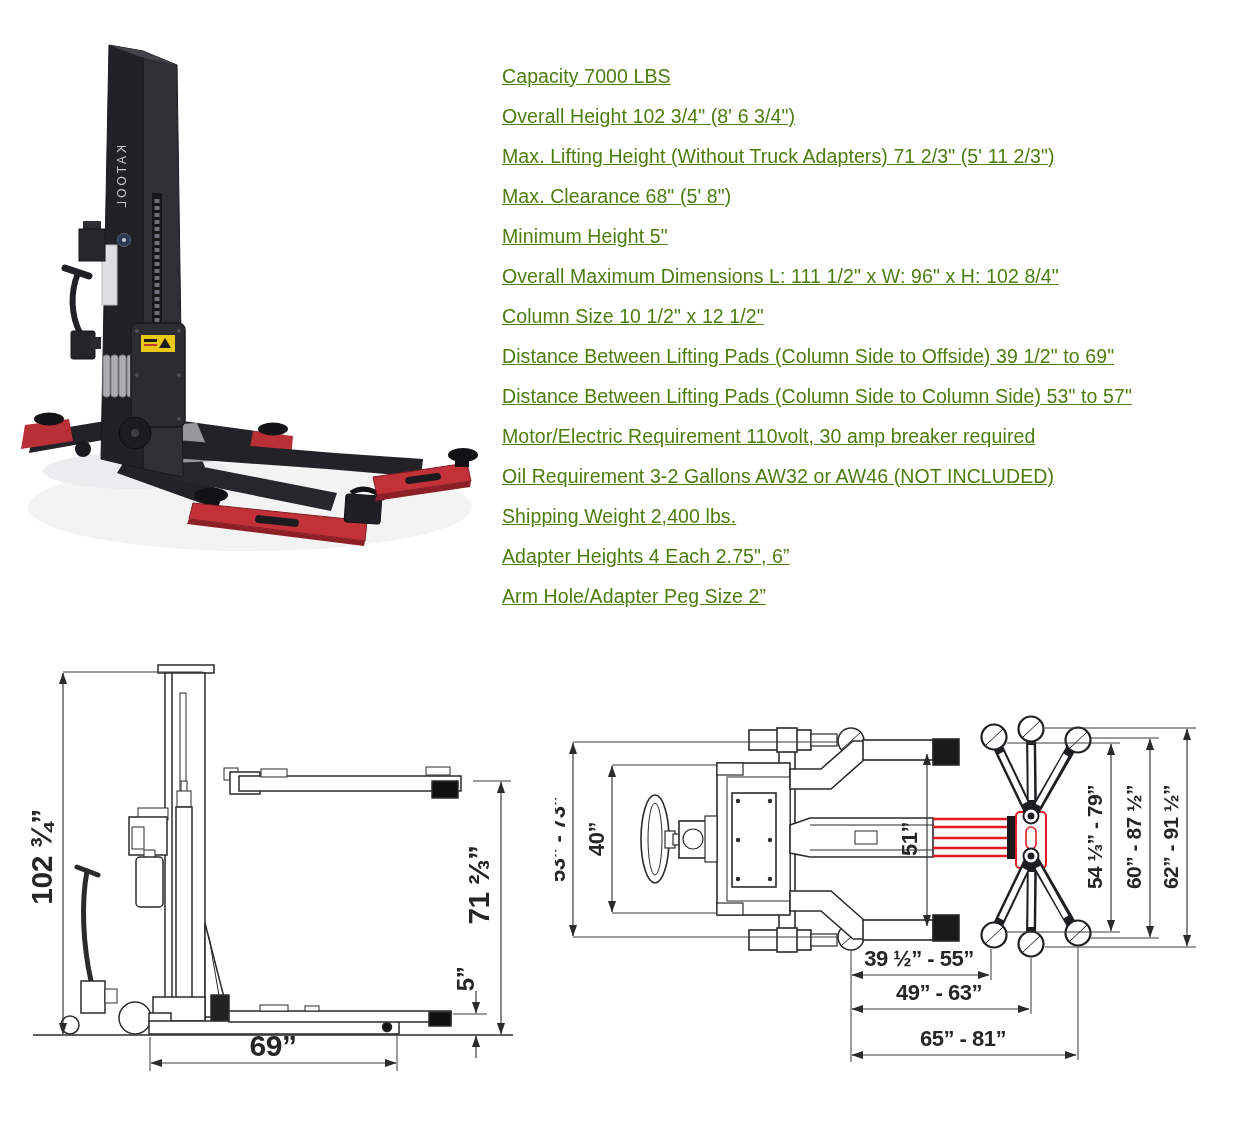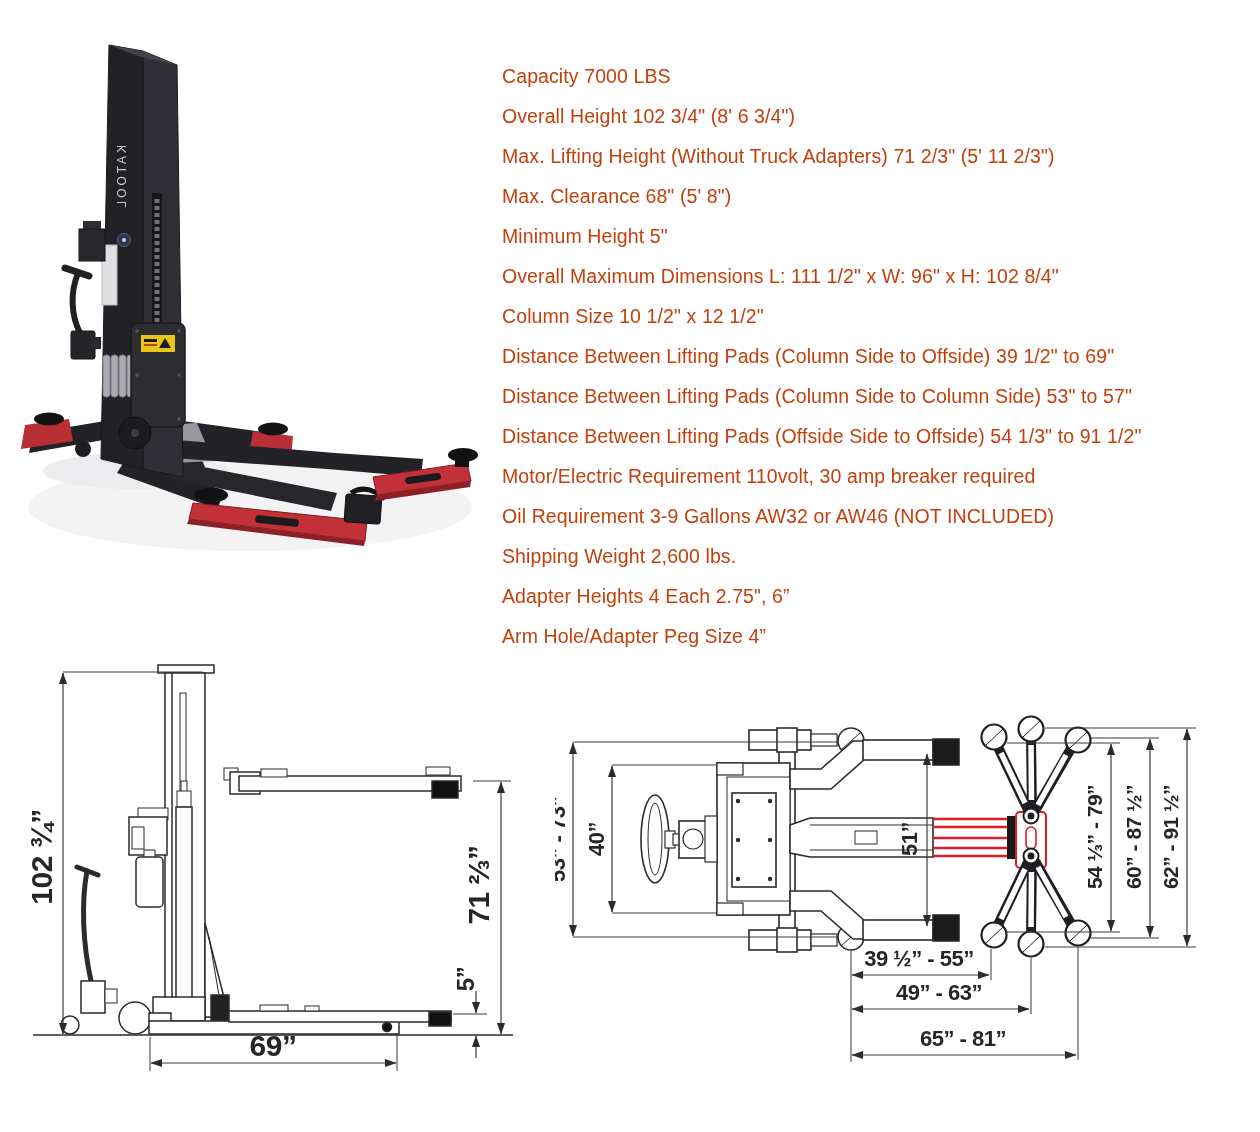--- a/index.html
+++ b/index.html
@@ -1,20 +1,20 @@
 <!DOCTYPE html>
 <html><head>
 <meta charset="utf-8">
 <style>
   html,body{margin:0;padding:0;background:#fff;}
   .canvas{position:relative;width:1260px;height:1132px;background:#ffffff;overflow:hidden;
           font-family:"Liberation Sans",sans-serif;}
   .specs{position:absolute;left:502px;top:56px;width:740px;}
-  .spec-line{height:40px;display:flex;align-items:center;font-size:19.5px;color:#c2410c;
-             letter-spacing:0.1px;white-space:nowrap;}
+  .spec-line{height:40px;display:flex;align-items:center;font-size:19.5px;color:#4d7c0f;
+             letter-spacing:0.1px;white-space:nowrap;text-decoration:underline;}
   svg text{font-family:"Liberation Sans",sans-serif;}
   .dimtxt{fill:#262626;font-weight:bold;letter-spacing:-0.5px;}
   .photo,.sideview,.topview{position:absolute;}
 </style>
 </head>
 <body>
 
 <div class="canvas">
 
   <svg class="photo" style="left:15px;top:25px" width="470" height="580" viewBox="0 0 470 580">
@@ -93,26 +93,25 @@
   <div class="specs">
     <div class="spec-line">Capacity 7000 LBS</div>
     <div class="spec-line">Overall Height 102 3/4" (8' 6 3/4")</div>
     <div class="spec-line">Max. Lifting Height (Without Truck Adapters) 71 2/3" (5' 11 2/3")</div>
     <div class="spec-line">Max. Clearance 68" (5' 8")</div>
     <div class="spec-line">Minimum Height 5"</div>
     <div class="spec-line">Overall Maximum Dimensions L: 111 1/2" x W: 96" x H: 102 8/4"</div>
     <div class="spec-line">Column Size 10 1/2" x 12 1/2"</div>
     <div class="spec-line">Distance Between Lifting Pads (Column Side to Offside) 39 1/2" to 69"</div>
     <div class="spec-line">Distance Between Lifting Pads (Column Side to Column Side) 53" to 57"</div>
-    <div class="spec-line">Distance Between Lifting Pads (Offside Side to Offside) 54 1/3" to 91 1/2"</div>
     <div class="spec-line">Motor/Electric Requirement 110volt, 30 amp breaker required</div>
-    <div class="spec-line">Oil Requirement 3-9 Gallons AW32 or AW46 (NOT INCLUDED)</div>
-    <div class="spec-line">Shipping Weight 2,600 lbs.</div>
+    <div class="spec-line">Oil Requirement 3-2 Gallons AW32 or AW46 (NOT INCLUDED)</div>
+    <div class="spec-line">Shipping Weight 2,400 lbs.</div>
     <div class="spec-line">Adapter Heights 4 Each 2.75", 6”</div>
-    <div class="spec-line">Arm Hole/Adapter Peg Size 4”</div>
+    <div class="spec-line">Arm Hole/Adapter Peg Size 2”</div>
   </div>
 
   <svg class="sideview" style="left:25px;top:645px" width="500" height="445" viewBox="0 0 500 445">
     <defs>
       <marker id="arrS" viewBox="0 0 10 10" refX="9.5" refY="5" markerWidth="10" markerHeight="10" orient="auto-start-reverse">
         <path d="M0,1.5 L10,5 L0,8.5 z" fill="#2b2b2b"></path>
       </marker>
     </defs>
     <g stroke="#2b2b2b" stroke-width="1.5" fill="#ffffff">
 

